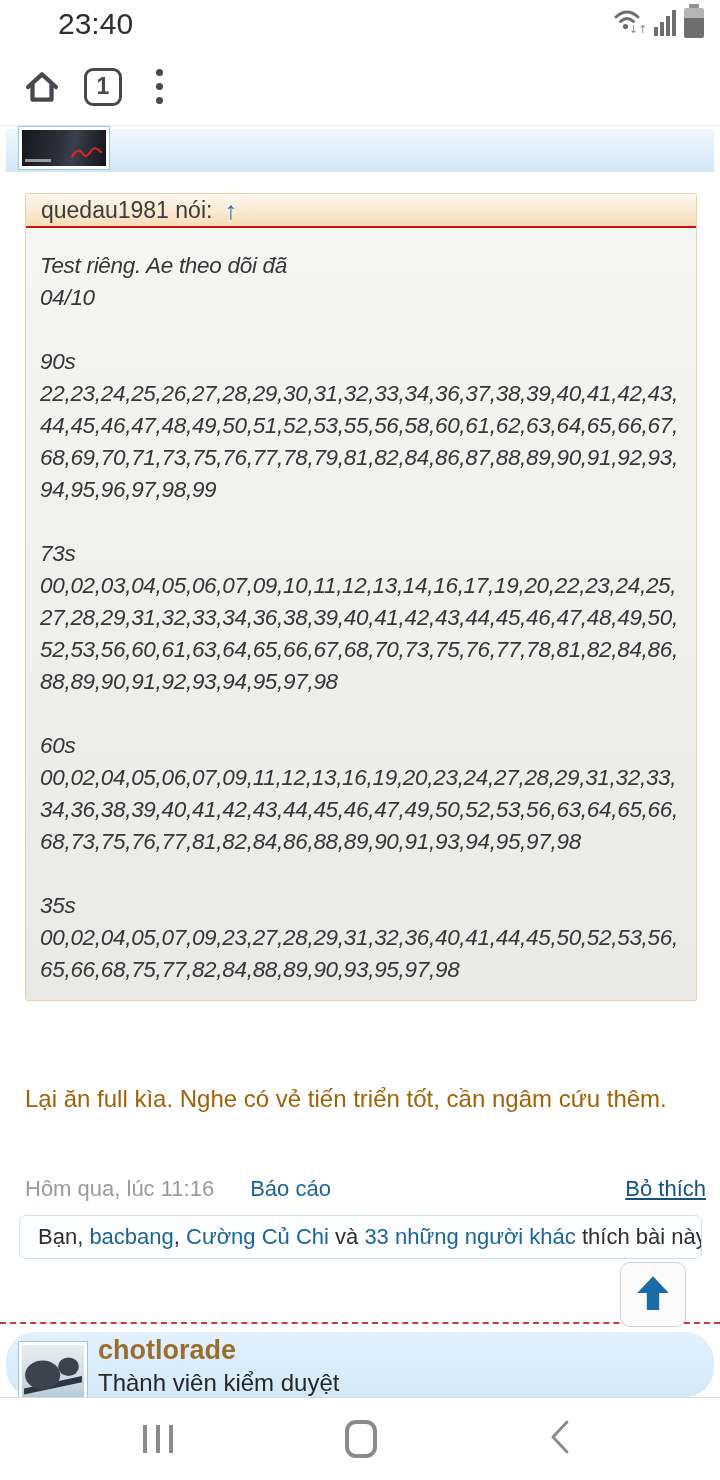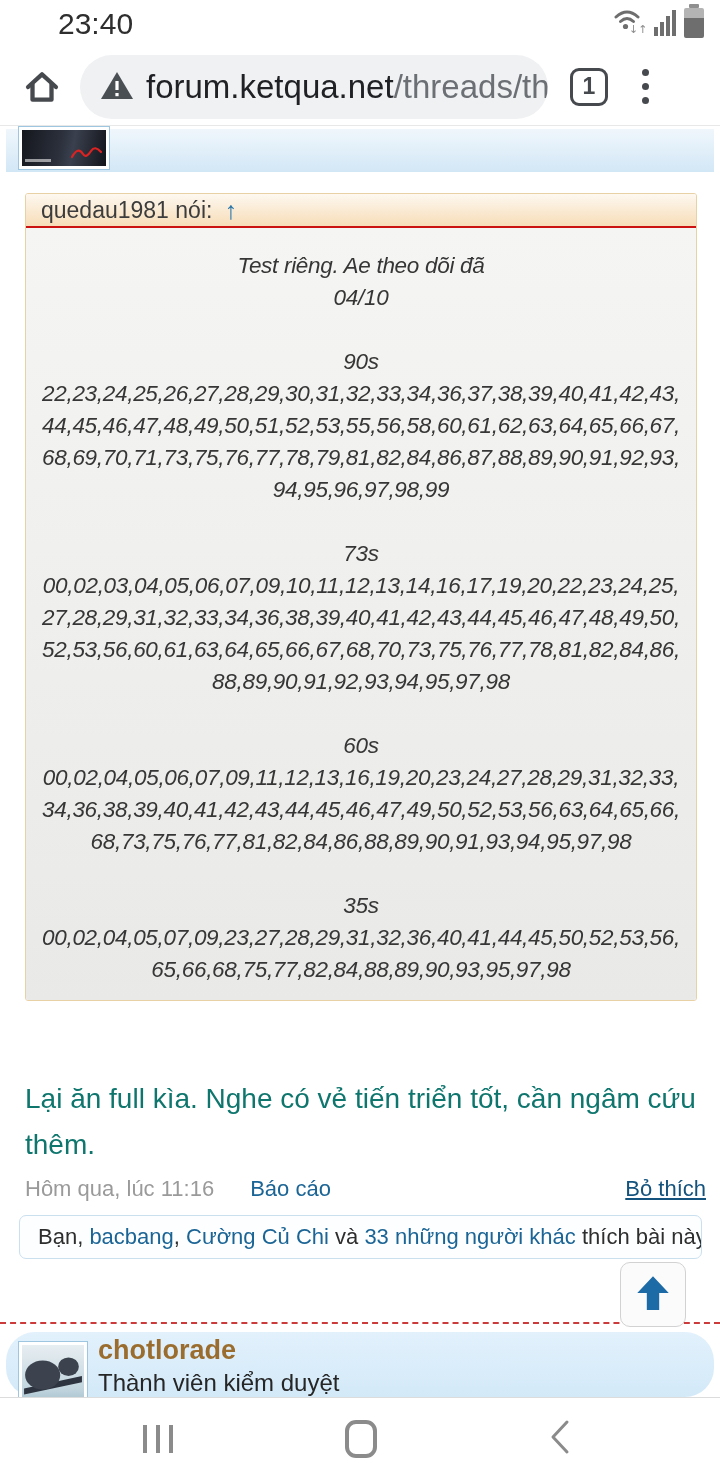--- a/index.html
+++ b/index.html
@@ -44,24 +44,24 @@
   
   .quote-block{ position:absolute; top:193px; left:25px; width:672px;
     border:1px solid #e9d1a6; border-radius:3px; overflow:hidden; }
   .quote-header{ height:28px; background:linear-gradient(#fdf8f0,#f7ddb8);
     border-bottom:2px solid #cc1111; display:flex; align-items:center; padding:16px 15px;
     font-size:23px; color:#3c3c3c; }
   .q-arrow{ color:#2a76ab; margin-left:12px; font-size:25px; }
   .quote-body{ background:linear-gradient(#f5f5f3,#e9e9e7); padding:22px 14px 14px;
     font-style:italic; font-size:22.5px; line-height:32px; color:#363636; letter-spacing:-0.3px;
     white-space:nowrap; }
-  .q-line{ min-height:32px;text-align:center; }
+  .q-line{ min-height:32px; }
   
   .reply{ position:absolute; top:1076px; left:25px; width:678px;
-    font-size:28px; line-height:46px; color:#0f766e; }
+    font-size:24px; line-height:46px; color:#a16207; }
   
   .pfooter{ position:absolute; top:1176px; left:25px; width:681px;
     display:flex; align-items:center; font-size:22px;gap:20px; }
   .muted{ color:#9a9a9a; }
   .lk{ color:#1b6596; text-decoration:none; cursor:pointer; }
   .report{ margin-left:16px; }
   .unlike{ margin-left:auto; text-decoration:underline; color:#14537d; }
   
   .likes{ position:absolute; top:1215px; left:19px; width:683px; height:44px;
     border:1px solid #cae0ef; border-radius:7px; background:#fdfeff;
@@ -113,30 +113,20 @@
     </div>
   </div>
 
   <div class="browser-bar">
     <span class="home-btn">
       <svg width="38" height="36" viewBox="0 0 30 28">
         <path d="M4 14 L15 4 L26 14" fill="none" stroke="#464a4e" stroke-width="3.4" stroke-linejoin="round" stroke-linecap="round"></path>
         <path d="M7.5 11.5 V24 H22.5 V11.5" fill="none" stroke="#464a4e" stroke-width="3.4" stroke-linejoin="round"></path>
       </svg>
     </span>
-    <div class="url-pill">
-      <span>
-        <svg width="34" height="30" viewBox="0 0 34 30">
-          <path d="M17 2 L33 29 H1 Z" fill="#4a4f54"></path>
-          <rect x="15.4" y="11" width="3.2" height="9" fill="#fff"></rect>
-          <rect x="15.4" y="23" width="3.2" height="3.2" fill="#fff"></rect>
-        </svg>
-      </span>
-      <span class="url-text"><span>forum.ketqua.net</span><span class="grey">/threads/th</span></span>
-    </div>
     <div class="tab-btn">
       <span>1</span>
     </div>
     <div class="menu-btn">
         <i></i>
         <i></i>
         <i></i>
       </div>
   </div>
 

